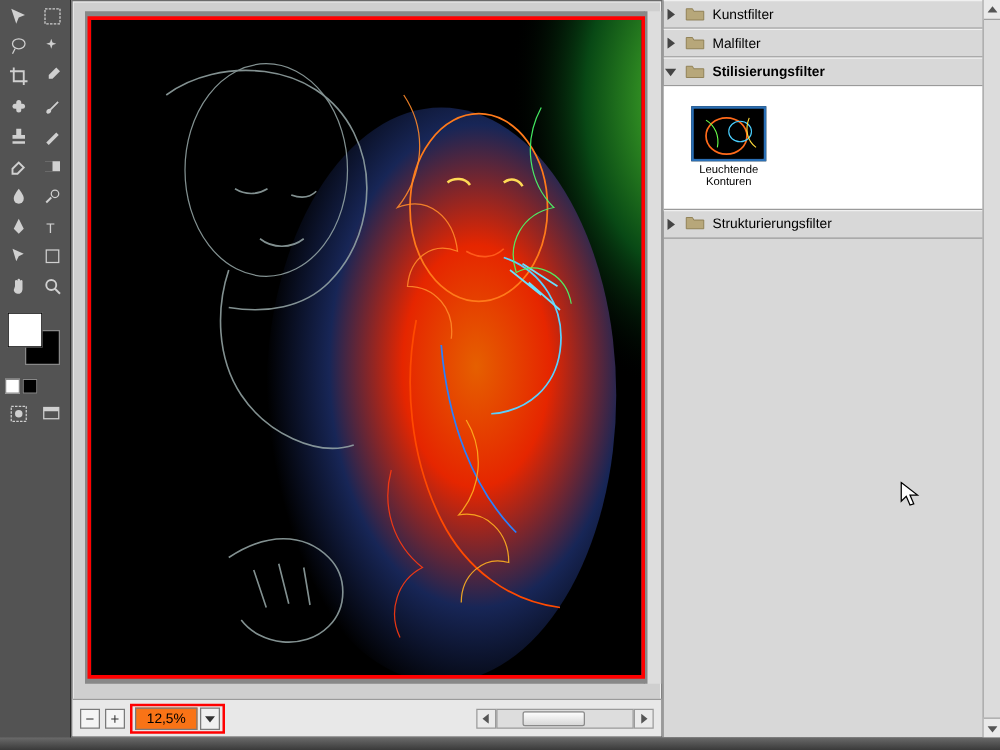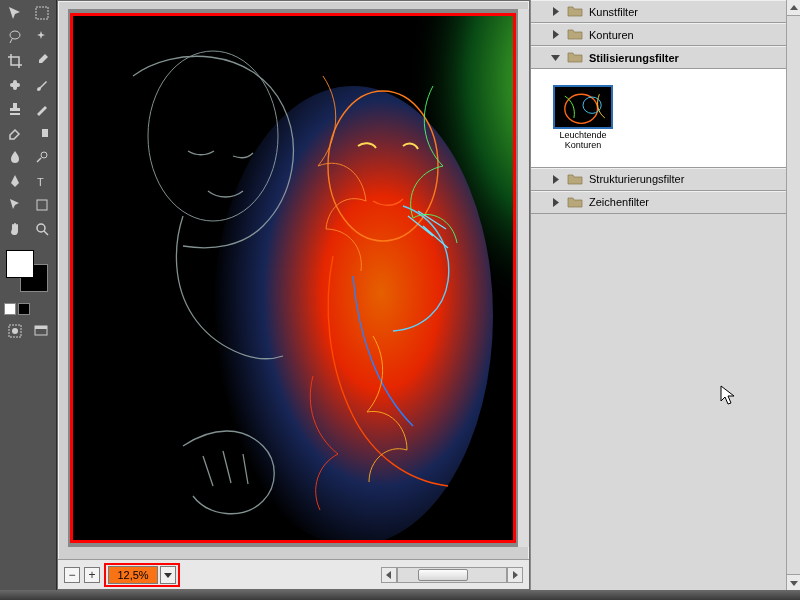--- a/index.html
+++ b/index.html
@@ -35,21 +35,21 @@
 .zoom-dd svg { width: 8px; height: 8px; fill:#333; }
 .h-scroll { margin-left: auto; display:flex; align-items:center; gap:0; }
 .scroll-btn { width: 16px; height: 16px; background: #eaeaea; border: 1px solid #9a9a9a; display:flex; align-items:center; justify-content:center; }
 .scroll-btn svg { width:8px; height:8px; fill:#555; }
 .scroll-track { width: 110px; height: 16px; background: #ddd; border: 1px solid #9a9a9a; position: relative; }
 .scroll-thumb { position:absolute; left: 20px; top: 1px; width: 50px; height: 12px; background: linear-gradient(#fdfdfd,#d8d8d8); border: 1px solid #8a8a8a; border-radius: 2px; }
 .v-scroll { position:absolute; right: 0; top: 8px; width: 14px; height: 538px; background: #ddd; border-left:1px solid #9a9a9a; }
 
 
 .filter-panel { position: absolute; left: 530px; top: 0; width: 270px; height: 590px; background: #d8d8d8; border-left: 1px solid #8a8a8a; }
-.filter-row { height: 23px; border-bottom: 1px solid #9a9a9a; border-top: 1px solid #f0f0f0; display:flex; align-items:center; padding: 0 20px; gap: 6px; cursor:pointer; }
+.filter-row { height: 23px; border-bottom: 1px solid #9a9a9a; border-top: 1px solid #f0f0f0; display:flex; align-items:center; padding: 0 1px; gap: 6px; cursor:pointer; }
 .filter-row.expanded .disclosure svg { transform: rotate(90deg); }
 .filter-row.expanded .lbl { font-weight: bold; }
 .disclosure { width: 10px; display:flex; align-items:center; }
 .disclosure svg { width: 9px; height: 9px; fill: #444; }
 .folder svg { width: 16px; height: 13px; fill: #b7a77a; stroke: #8a7a4e; stroke-width: 0.7; }
 .lbl { color:#000; font-size: 11px; }
 .subfilter-area { background: #fff; border-bottom: 1px solid #9a9a9a; padding: 16px; min-height: 72px; display:flex; }
 .thumb-item { width: 72px; text-align:center; }
 .thumb { width: 60px; height: 44px; margin: 0 auto 2px; border: 2px solid #2a6fb5; background:#000; }
 .thumb svg { width:100%; height:100%; }
@@ -302,21 +302,21 @@
   </div>
   <div class="filter-row">
     <span class="disclosure">
         <svg viewBox="0 0 9 9">
           <path d="M2 0v9l6-4.5z"></path>
         </svg>
       </span>
     <span class="folder"><svg viewBox="0 0 16 13">
           <path d="M1 3h5l1 2h8v7H1z"></path>
         </svg></span>
-    <span class="lbl">Konturen</span>
+    <span class="lbl">Malfilter</span>
   </div>
   <div class="filter-row expanded">
     <span class="disclosure">
         <svg viewBox="0 0 9 9">
           <path d="M2 0v9l6-4.5z"></path>
         </svg>
       </span>
     <span class="folder"><svg viewBox="0 0 16 13">
           <path d="M1 3h5l1 2h8v7H1z"></path>
         </svg></span>
@@ -340,31 +340,20 @@
     <span class="disclosure">
         <svg viewBox="0 0 9 9">
           <path d="M2 0v9l6-4.5z"></path>
         </svg>
       </span>
     <span class="folder"><svg viewBox="0 0 16 13">
           <path d="M1 3h5l1 2h8v7H1z"></path>
         </svg></span>
     <span class="lbl">Strukturierungsfilter</span>
   </div>
-  <div class="filter-row">
-    <span class="disclosure">
-        <svg viewBox="0 0 9 9">
-          <path d="M2 0v9l6-4.5z"></path>
-        </svg>
-      </span>
-    <span class="folder"><svg viewBox="0 0 16 13">
-          <path d="M1 3h5l1 2h8v7H1z"></path>
-        </svg></span>
-    <span class="lbl">Zeichenfilter</span>
-  </div>
 
   <div class="panel-scroll">
     <div class="up">
         <svg viewBox="0 0 8 8">
           <path d="M0 6h8L4 1z"></path>
         </svg>
       </div>
     <div class="down">
         <svg viewBox="0 0 8 8">
           <path d="M0 2h8L4 7z"></path>

